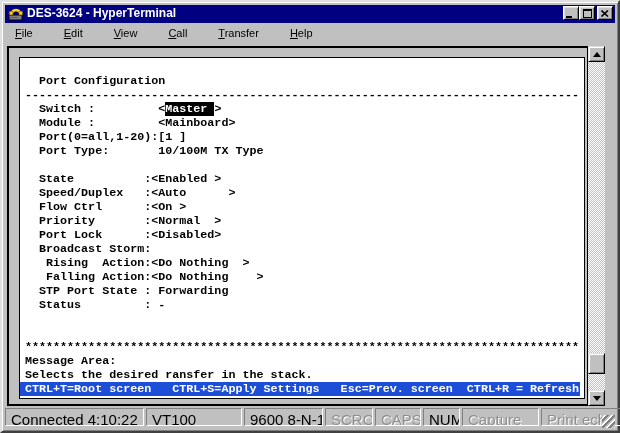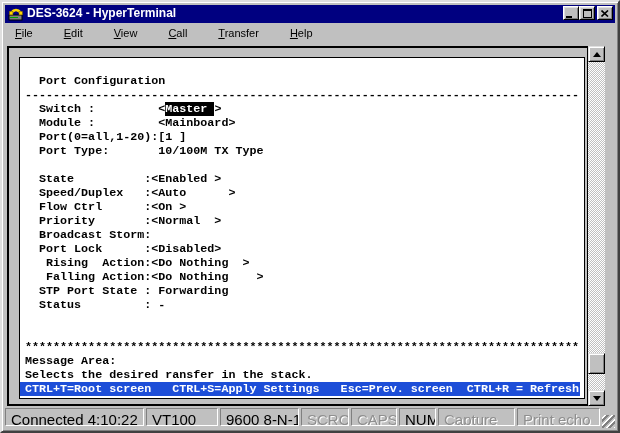--- a/index.html
+++ b/index.html
@@ -122,22 +122,22 @@
           <div class="line"><span>-------------------------------------------------------------------------------</span></div>
           <div class="line"><span>  Switch :         &lt;</span><span class="inv">Master </span><span>&gt;</span></div>
           <div class="line"><span>  Module :         &lt;Mainboard&gt;</span></div>
           <div class="line"><span>  Port(0=all,1-20):[1 ]</span></div>
           <div class="line"><span>  Port Type:       10/100M TX Type</span></div>
           <div class="line"></div>
           <div class="line"><span>  State          :&lt;Enabled &gt;</span></div>
           <div class="line"><span>  Speed/Duplex   :&lt;Auto      &gt;</span></div>
           <div class="line"><span>  Flow Ctrl      :&lt;On &gt;</span></div>
           <div class="line"><span>  Priority       :&lt;Normal  &gt;</span></div>
+          <div class="line"><span>  Port Lock      :&lt;Disabled&gt;</span></div>
           <div class="line"><span>  Broadcast Storm:</span></div>
-          <div class="line"><span>  Port Lock      :&lt;Disabled&gt;</span></div>
           <div class="line"><span>   Rising  Action:&lt;Do Nothing  &gt;</span></div>
           <div class="line"><span>   Falling Action:&lt;Do Nothing    &gt;</span></div>
           <div class="line"><span>  STP Port State : Forwarding</span></div>
           <div class="line"><span>  Status         : -</span></div>
           <div class="line"></div>
           <div class="line"></div>
           <div class="line"><span>*******************************************************************************</span></div>
           <div class="line"><span>Message Area:</span></div>
           <div class="line"><span>Selects the desired ransfer in the stack.</span></div>
           <div class="line bar"><span>CTRL+T=Root screen   CTRL+S=Apply Settings   Esc=Prev. screen  CTRL+R = Refresh</span></div>
@@ -150,21 +150,21 @@
       <div class="sb-track"></div>
       <div class="sb-thumb"></div>
       <div class="sb-btn sb-down">
         <div class="tri-down"></div>
       </div>
     </div>
   </div>
 
   <div class="statusbar">
     <div class="seg" style="width:139px"><span>Connected 4:10:22</span></div>
-    <div class="seg" style="width:72px"><span>VT100</span></div>
+    <div class="seg" style="width:96px"><span>VT100</span></div>
     <div class="seg" style="width:79px"><span>9600 8-N-1</span></div>
     <div class="seg disabled" style="width:48px"><span>SCROLL</span></div>
     <div class="seg disabled" style="width:46px"><span>CAPS</span></div>
     <div class="seg" style="width:37px"><span>NUM</span></div>
     <div class="seg disabled" style="width:77px"><span>Capture</span></div>
     <div class="seg disabled" style="width:83px"><span>Print echo</span></div>
     <div class="grip"></div>
   </div>
 
 </div>

